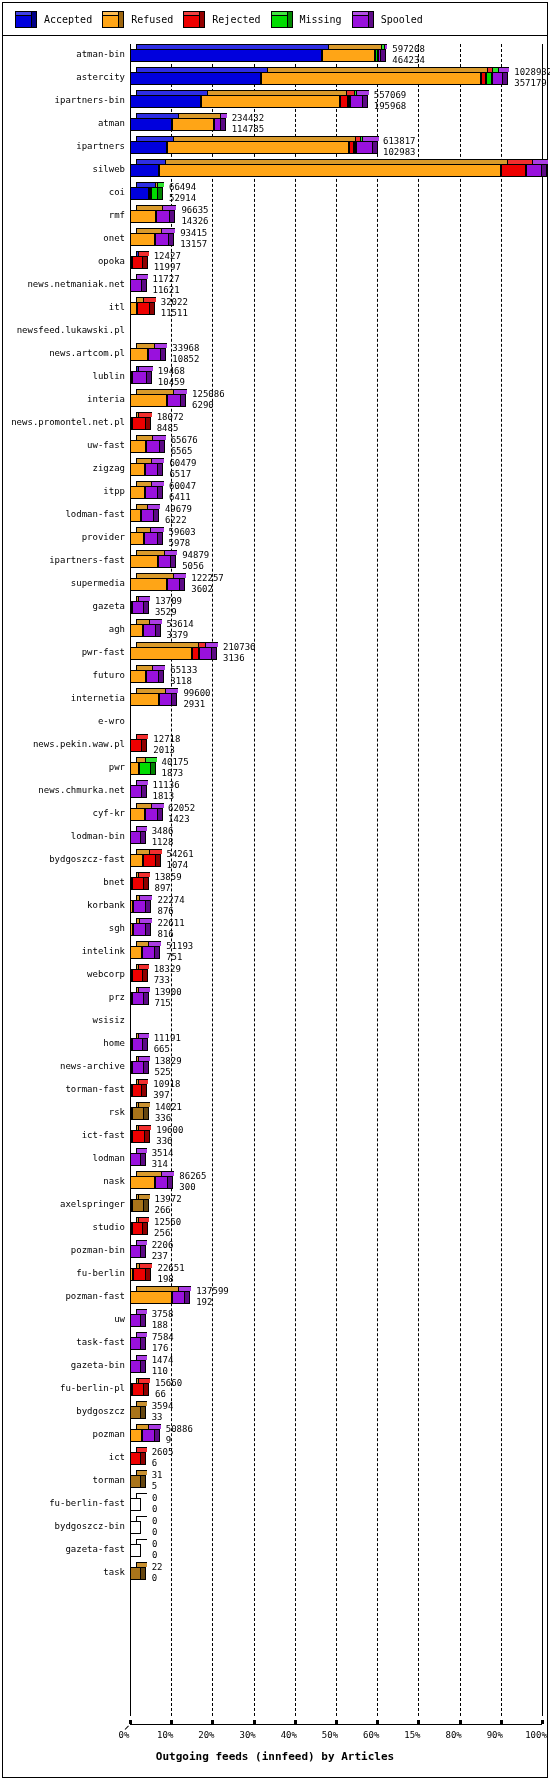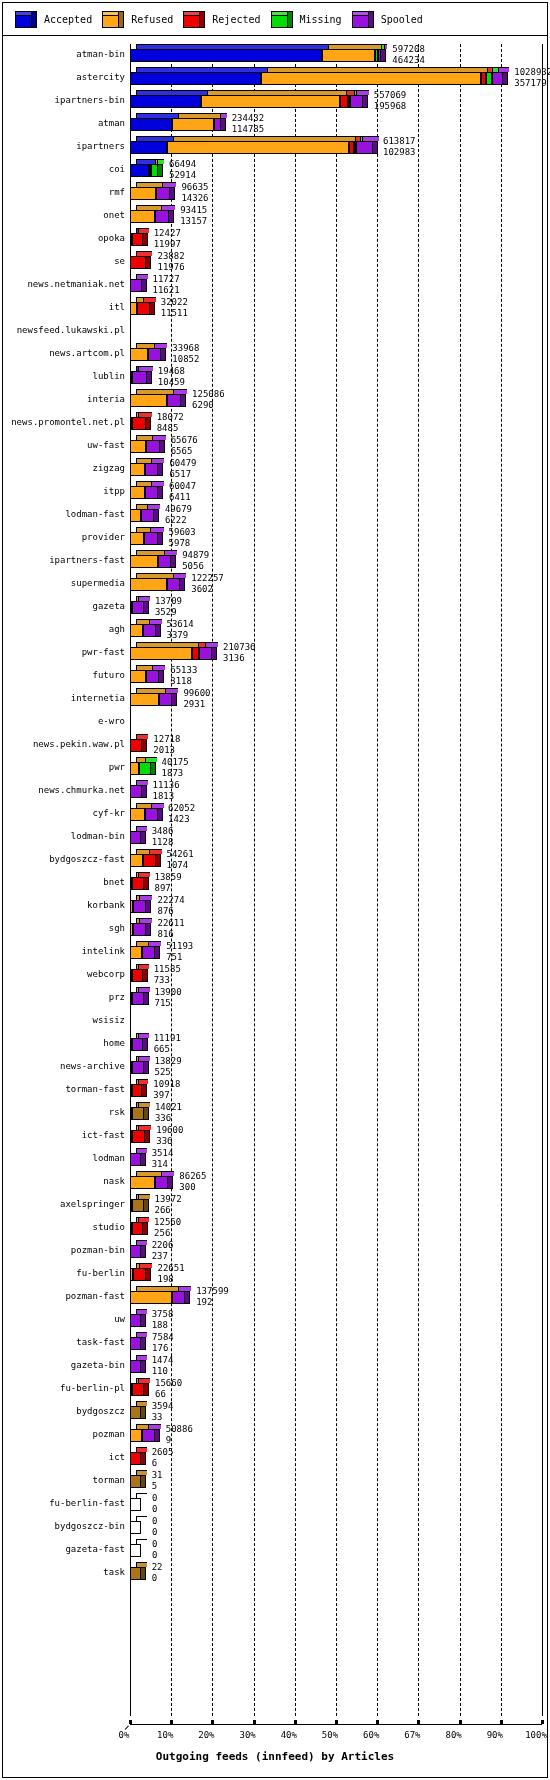--- a/index.html
+++ b/index.html
@@ -232,20 +232,37 @@
             <div class="capside" style="left: 248.432px; background: rgb(92, 10, 133);"></div>
             <div style="position: absolute; left: 248.432px; top: 0px; width: 6px; height: 6px; overflow: hidden;"></div>
             <div class="vals" style="left: 258px;">
               <div>613817</div>
               <div>102983</div>
             </div>
           </div>
         </div>
         <div class="row">
           <div class="rlabel-wrap">
+            <div class="rlabel">silweb</div>
+          </div>
+          <div class="barzone">
+            <div class="segtop" style="left: 11px; width: 28.84px; background: rgb(46, 46, 227);"></div>
+            <div class="seg" style="left: 5px; width: 28.84px; background: rgb(0, 0, 221);"></div>
+            <div class="segtop" style="left: 39.84px; width: 341.96px; background: rgb(217, 154, 43);"></div>
+            <div class="seg" style="left: 33.84px; width: 341.96px; background: rgb(255, 165, 22);"></div>
+            <div class="segtop" style="left: 381.8px; width: 24.72px; background: rgb(241, 46, 46);"></div>
+            <div class="seg" style="left: 375.8px; width: 24.72px; background: rgb(238, 0, 0);"></div>
+            <div class="segtop" style="left: 406.52px; width: 16.48px; background: rgb(171, 60, 227);"></div>
+            <div class="seg" style="left: 400.52px; width: 16.48px; background: rgb(153, 17, 221);"></div>
+            <div class="capside" style="left: 417px; background: rgb(92, 10, 133);"></div>
+            <div style="position: absolute; left: 417px; top: 0px; width: 6px; height: 6px; overflow: hidden;"></div>
+          </div>
+        </div>
+        <div class="row">
+          <div class="rlabel-wrap">
             <div class="rlabel">coi</div>
           </div>
           <div class="barzone">
             <div class="segtop" style="left: 11px; width: 19.364px; background: rgb(46, 46, 227);"></div>
             <div class="seg" style="left: 5px; width: 19.364px; background: rgb(0, 0, 221);"></div>
             <div class="segtop" style="left: 30.364px; width: 2.06px; background: rgb(217, 154, 43);"></div>
             <div class="seg" style="left: 24.364px; width: 2.06px; background: rgb(255, 165, 22);"></div>
             <div class="segtop" style="left: 32.424px; width: 6.592px; background: rgb(46, 227, 46);"></div>
             <div class="seg" style="left: 26.424px; width: 6.592px; background: rgb(0, 221, 0);"></div>
             <div class="capside" style="left: 33.016px; background: rgb(0, 133, 0);"></div>
@@ -302,35 +319,20 @@
             <div class="capside" style="left: 17.712px; background: rgb(143, 0, 0);"></div>
             <div style="position: absolute; left: 17.712px; top: 0px; width: 6px; height: 6px; overflow: hidden;"></div>
             <div class="vals" style="left: 28.712px;">
               <div>12427</div>
               <div>11997</div>
             </div>
           </div>
         </div>
         <div class="row">
           <div class="rlabel-wrap">
-            <div class="rlabel">se</div>
-          </div>
-          <div class="barzone">
-            <div class="segtop" style="left: 11px; width: 16.48px; background: rgb(241, 46, 46);"></div>
-            <div class="seg" style="left: 5px; width: 16.48px; background: rgb(238, 0, 0);"></div>
-            <div class="capside" style="left: 21.48px; background: rgb(143, 0, 0);"></div>
-            <div style="position: absolute; left: 21.48px; top: 0px; width: 6px; height: 6px; overflow: hidden;"></div>
-            <div class="vals" style="left: 32.48px;">
-              <div>23882</div>
-              <div>11976</div>
-            </div>
-          </div>
-        </div>
-        <div class="row">
-          <div class="rlabel-wrap">
             <div class="rlabel">news.netmaniak.net</div>
           </div>
           <div class="barzone">
             <div class="segtop" style="left: 11px; width: 11.536px; background: rgb(171, 60, 227);"></div>
             <div class="seg" style="left: 5px; width: 11.536px; background: rgb(153, 17, 221);"></div>
             <div class="capside" style="left: 16.536px; background: rgb(92, 10, 133);"></div>
             <div style="position: absolute; left: 16.536px; top: 0px; width: 6px; height: 6px; overflow: hidden;"></div>
             <div class="vals" style="left: 27.536px;">
               <div>11727</div>
               <div>11621</div>
@@ -807,21 +809,21 @@
             <div class="rlabel">webcorp</div>
           </div>
           <div class="barzone">
             <div class="segtop" style="left: 11px; width: 2px; background: rgb(217, 154, 43);"></div>
             <div class="seg" style="left: 5px; width: 2px; background: rgb(255, 165, 22);"></div>
             <div class="segtop" style="left: 13px; width: 10.712px; background: rgb(241, 46, 46);"></div>
             <div class="seg" style="left: 7px; width: 10.712px; background: rgb(238, 0, 0);"></div>
             <div class="capside" style="left: 17.712px; background: rgb(143, 0, 0);"></div>
             <div style="position: absolute; left: 17.712px; top: 0px; width: 6px; height: 6px; overflow: hidden;"></div>
             <div class="vals" style="left: 28.712px;">
-              <div>11585</div>
+              <div>18329</div>
               <div>733</div>
             </div>
           </div>
         </div>
         <div class="row">
           <div class="rlabel-wrap">
             <div class="rlabel">prz</div>
           </div>
           <div class="barzone">
             <div class="segtop" style="left: 11px; width: 2px; background: rgb(217, 154, 43);"></div>
@@ -1233,21 +1235,21 @@
           <div class="xlabel" style="left: 203.4px;">20%</div>
           <div class="xtick" style="left: 249.6px;"></div>
           <div class="xlabel" style="left: 244.6px;">30%</div>
           <div class="xtick" style="left: 290.8px;"></div>
           <div class="xlabel" style="left: 285.8px;">40%</div>
           <div class="xtick" style="left: 332px;"></div>
           <div class="xlabel" style="left: 327px;">50%</div>
           <div class="xtick" style="left: 373.2px;"></div>
           <div class="xlabel" style="left: 368.2px;">60%</div>
           <div class="xtick" style="left: 414.4px;"></div>
-          <div class="xlabel" style="left: 409.4px;">67%</div>
+          <div class="xlabel" style="left: 409.4px;">15%</div>
           <div class="xtick" style="left: 455.6px;"></div>
           <div class="xlabel" style="left: 450.6px;">80%</div>
           <div class="xtick" style="left: 496.8px;"></div>
           <div class="xlabel" style="left: 491.8px;">90%</div>
           <div class="xtick" style="left: 538px;"></div>
           <div class="xlabel" style="left: 533px;">100%</div>
         </div>
       <div class="xtitle">Outgoing feeds (innfeed) by Articles</div>
     </div>
   </div>

